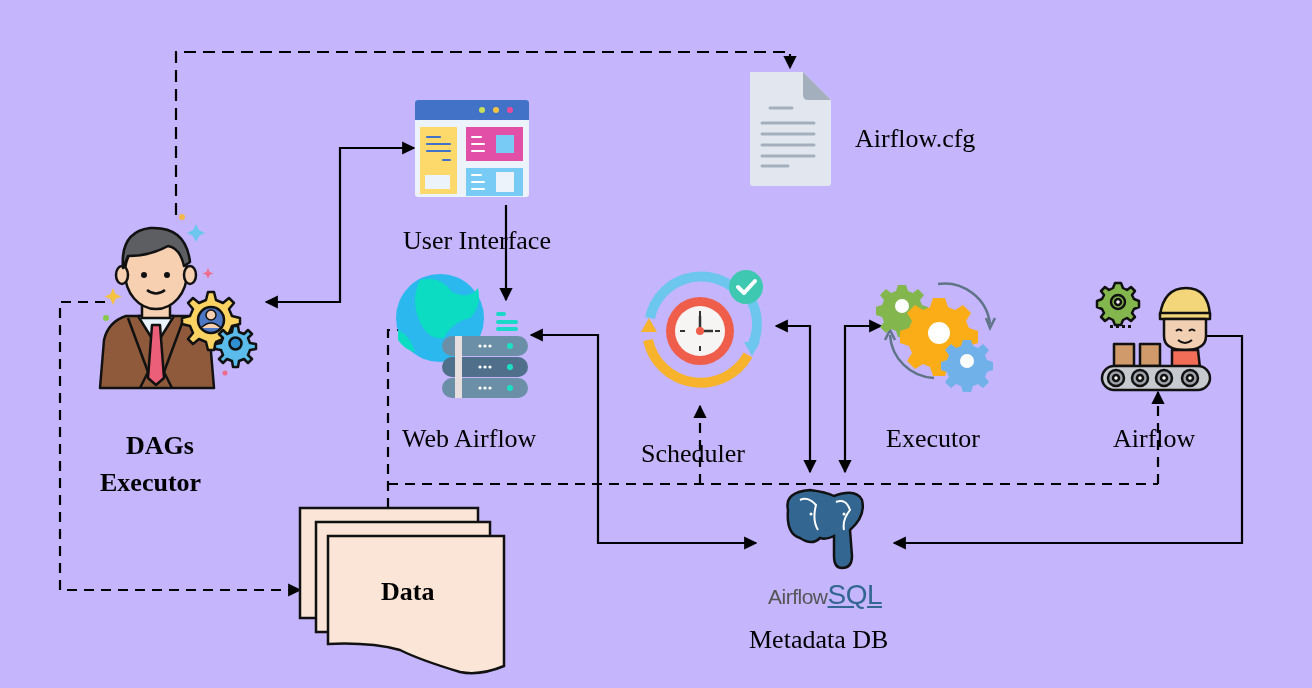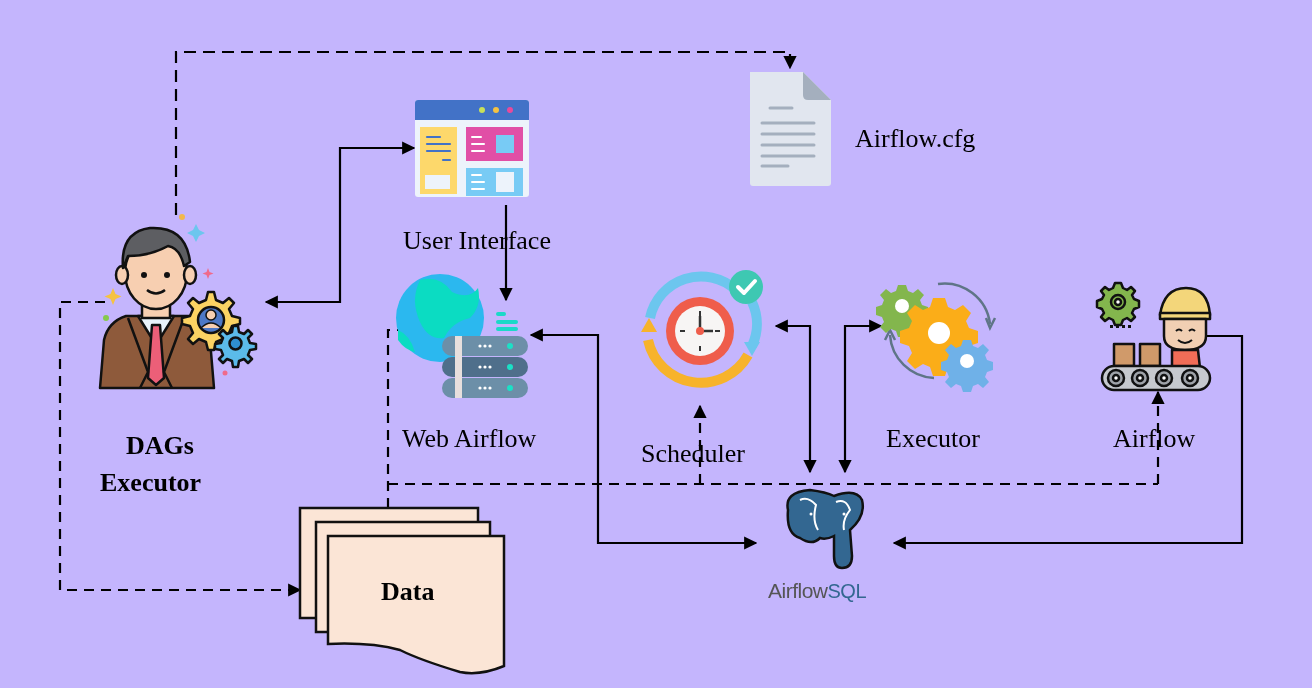--- a/index.html
+++ b/index.html
@@ -1,21 +1,21 @@
 <!DOCTYPE html>
 <html><head>
 <meta charset="utf-8">
 <style>
   html,body{margin:0;padding:0;background:#ffffff;}
   #stage{position:relative;width:1312px;height:688px;overflow:hidden;background:#c4b5fd;font-family:"Liberation Serif","DejaVu Serif",serif;}
   svg#canvas{position:absolute;left:0;top:0;width:1312px;height:688px;}
   .lbl{position:absolute;font-family:"Liberation Serif","DejaVu Serif",serif;color:#000;white-space:nowrap;font-size:26px;line-height:1;}
   .bold{font-weight:bold;}
   .pg{position:absolute;font-family:"Liberation Sans","DejaVu Sans",sans-serif;font-size:21px;color:#555;letter-spacing:-0.5px;}
-  .pg .sql{color:#336791;font-size:20px;}
+  .pg .sql{color:#336791;font-size:28px;text-decoration:underline;}
 </style>
 </head>
 <body>
 
 <div id="stage">
 <svg id="canvas" viewBox="0 0 1312 688" xmlns="http://www.w3.org/2000/svg">
   <defs>
     <marker id="ah" viewBox="0 0 10 10" refX="9" refY="5" markerWidth="6" markerHeight="6" orient="auto-start-reverse">
       <path d="M0,0 L10,5 L0,10 z" fill="#000"></path>
     </marker>
@@ -228,14 +228,15 @@
 
 <div class="lbl" style="left:855px;top:126px;">Airflow.cfg</div>
 <div class="lbl" style="left:387px;top:228px;margin-left:16px;">User Interface</div>
 <div class="lbl bold" style="left:126px;top:433px;">DAGs</div>
 <div class="lbl bold" style="left:100px;top:470px;">Executor</div>
 <div class="lbl" style="left:402px;top:426px;">Web Airflow</div>
 <div class="lbl" style="left:641px;top:441px;">Scheduler</div>
 <div class="lbl" style="left:886px;top:426px;">Executor</div>
 <div class="lbl" style="left:1113px;top:426px;">Airflow</div>
 <div class="pg" style="left:768px;top:579px;"><span>Airflow</span><span class="sql">SQL</span></div>
+<div class="lbl" style="left:749px;top:627px;">Metadata DB</div>
 <div class="lbl bold" style="left:381px;top:579px;">Data</div>
 </div>
 
 </body></html>

